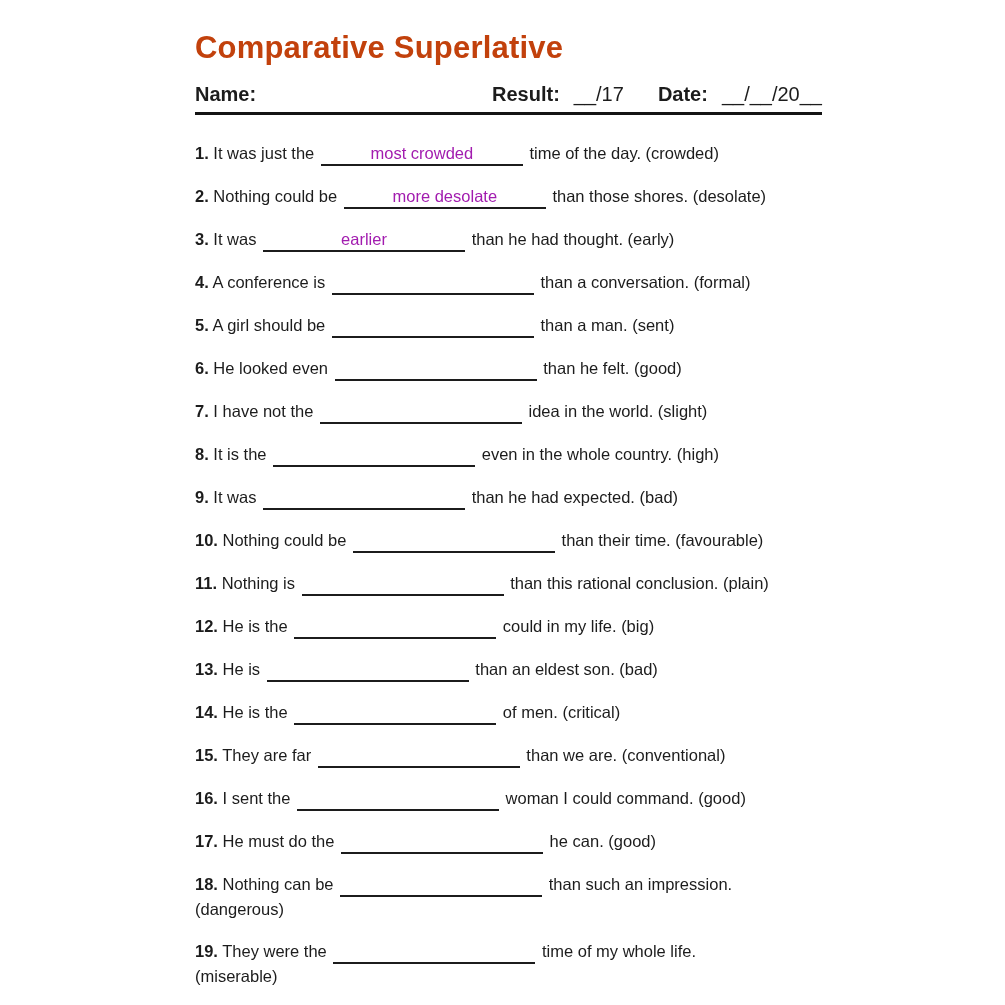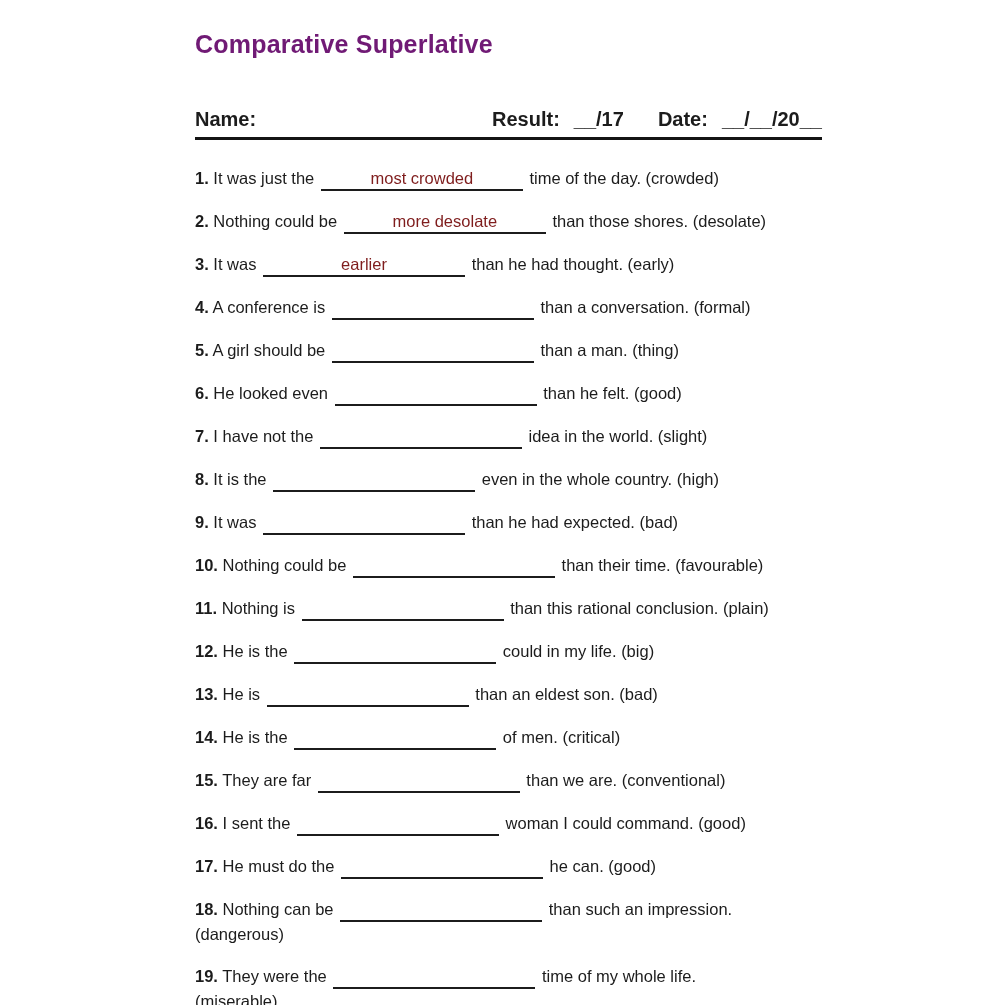--- a/index.html
+++ b/index.html
@@ -15,36 +15,36 @@
     color: #1c1c1c;
     overflow: hidden;
   }
   .sheet {
     position: absolute;
     left: 195px;
     top: 30px;
     width: 627px;
   }
   .title {
-    font-size: 25px;
+    font-size: 31px;
     font-weight: bold;
-    margin: 0 0 32px 0;
-    color: #701a75;
+    margin: 0 0 0 0;
+    color: #c2410c;
     letter-spacing: 0.2px;
   }
   .meta-row {
     display: flex;
     justify-content: space-between;
     align-items: baseline;
     font-size: 20px;
   }
   .meta-left { font-weight: bold; }
   .meta-right { display: flex; gap: 14px; align-items: baseline; }
   .meta-label { font-weight: bold; }
-  .meta-value { font-weight: bold; }
+  .meta-value { font-weight: normal; }
   .date-group { margin-left: 20px; margin-top: 17px; }
   .rule {
     border: none;
     border-top: 3.5px solid #141414;
     margin: 6px 0 0 0;
   }
   .questions {
     margin-top: 26px;
     font-size: 16.5px;
   }
@@ -58,21 +58,21 @@
     display: inline-block;
     width: 202px;
     border-bottom: 2px solid #1c1c1c;
     text-align: center;
     line-height: 21px;
     vertical-align: baseline;
     margin: 0 2px;
   }
   .answer {
     font-size: 16.5px;
-    color: #7f1d1d;
+    color: #a21caf;
   }
 </style>
 </head>
 <body>
 
 <div class="sheet">
   <h1 class="title">Comparative Superlative</h1>
 
   <div class="meta-row">
     <span class="meta-left">Name:</span>
@@ -88,21 +88,21 @@
 
   <div class="questions" id="questions">
   <p class="question"><b class="qnum">1.</b> <span class="before">It was just the </span><span class="blank"><span class="answer">most crowded</span></span><span class="after"> time of the day.</span> <b class="hint">(crowded)</b></p>
 
   <p class="question"><b class="qnum">2.</b> <span class="before">Nothing could be </span><span class="blank"><span class="answer">more desolate</span></span><span class="after"> than those shores.</span> <b class="hint">(desolate)</b></p>
 
   <p class="question"><b class="qnum">3.</b> <span class="before">It was </span><span class="blank"><span class="answer">earlier</span></span><span class="after"> than he had thought.</span> <b class="hint">(early)</b></p>
 
   <p class="question"><b class="qnum">4.</b> <span class="before">A conference is </span><span class="blank"><span class="answer">&nbsp;</span></span><span class="after"> than a conversation.</span> <b class="hint">(formal)</b></p>
 
-  <p class="question"><b class="qnum">5.</b> <span class="before">A girl should be </span><span class="blank"><span class="answer">&nbsp;</span></span><span class="after"> than a man.</span> <b class="hint">(thing)</b></p>
+  <p class="question"><b class="qnum">5.</b> <span class="before">A girl should be </span><span class="blank"><span class="answer">&nbsp;</span></span><span class="after"> than a man.</span> <b class="hint">(sent)</b></p>
 
   <p class="question"><b class="qnum">6.</b> <span class="before">He looked even </span><span class="blank"><span class="answer">&nbsp;</span></span><span class="after"> than he felt.</span> <b class="hint">(good)</b></p>
 
   <p class="question"><b class="qnum">7.</b> <span class="before">I have not the </span><span class="blank"><span class="answer">&nbsp;</span></span><span class="after"> idea in the world.</span> <b class="hint">(slight)</b></p>
 
   <p class="question"><b class="qnum">8.</b> <span class="before">It is the </span><span class="blank"><span class="answer">&nbsp;</span></span><span class="after"> even in the whole country.</span> <b class="hint">(high)</b></p>
 
   <p class="question"><b class="qnum">9.</b> <span class="before">It was </span><span class="blank"><span class="answer">&nbsp;</span></span><span class="after"> than he had expected.</span> <b class="hint">(bad)</b></p>
 
   <p class="question"><b class="qnum">10.</b> <span class="before">Nothing could be </span><span class="blank"><span class="answer">&nbsp;</span></span><span class="after"> than their time.</span> <b class="hint">(favourable)</b></p>

